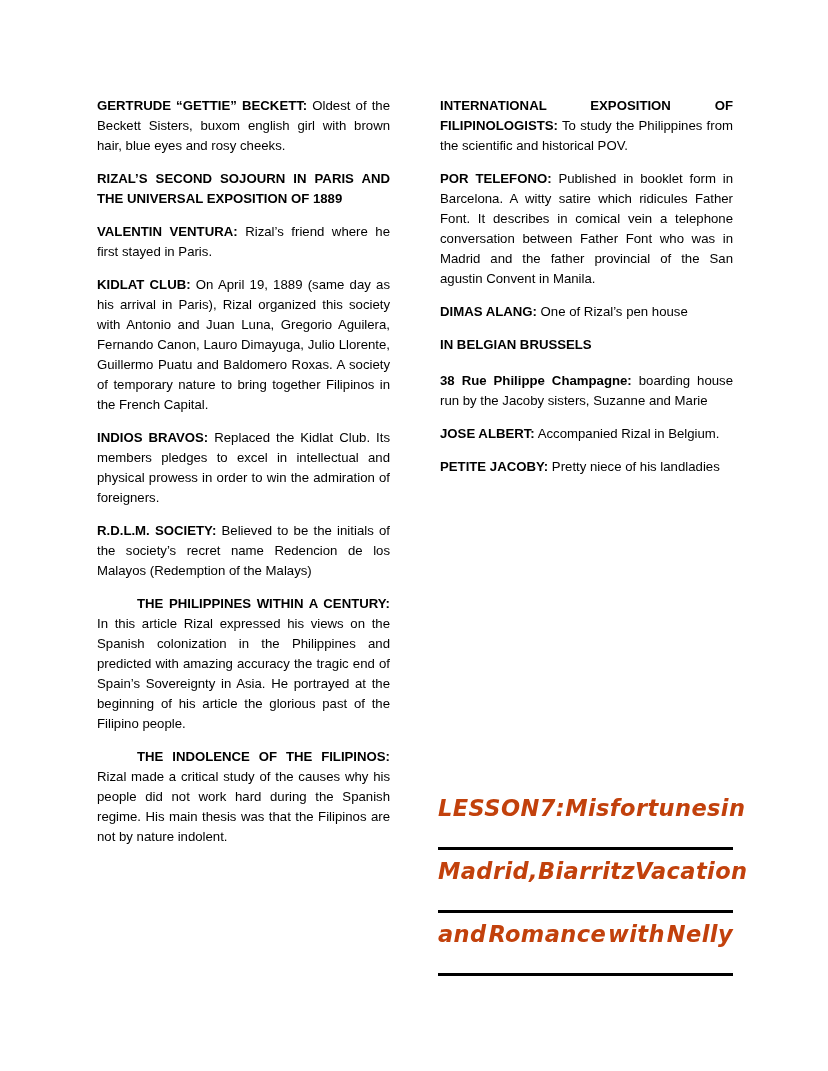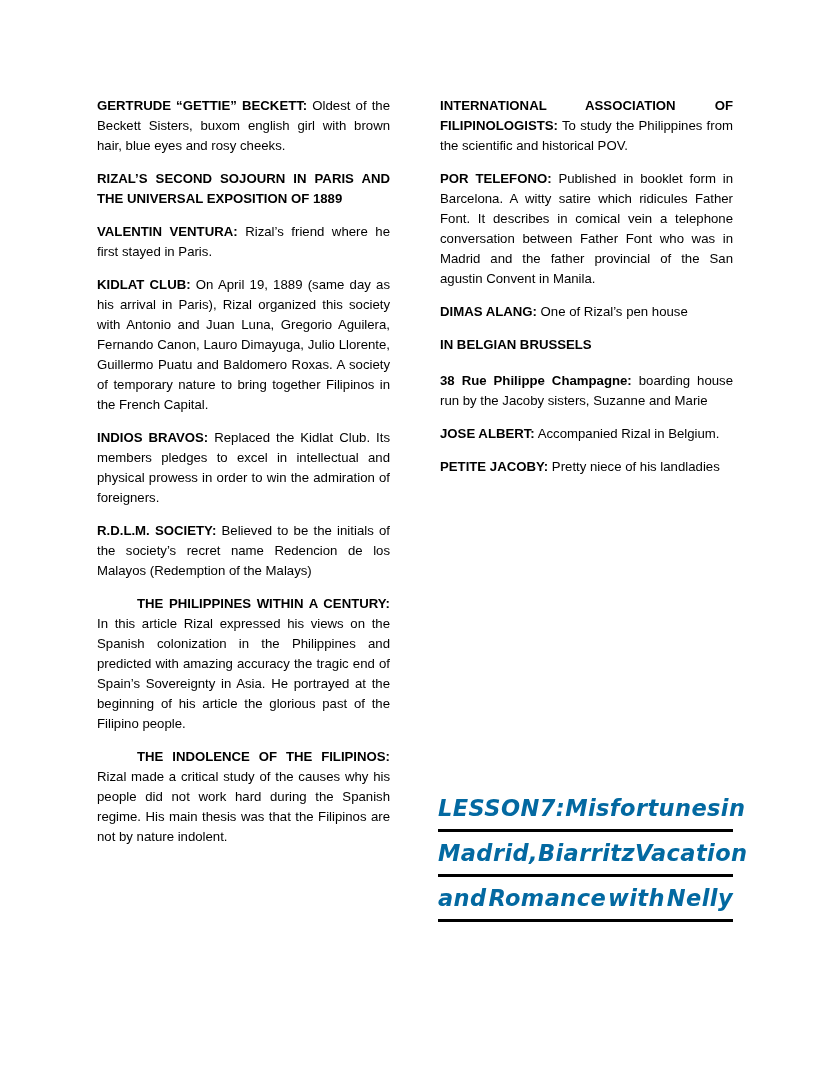--- a/index.html
+++ b/index.html
@@ -78,27 +78,27 @@
     top: 787px;
     width: 295px;
   }
   .lesson-line {
     font-family: "DejaVu Sans", sans-serif;
     font-weight: bold;
     font-style: italic;
     font-size: 22.5px;
     line-height: 42px;
     letter-spacing: 0.4px;
-    color: #0369a1;
+    color: #c2410c;
     text-align: justify;
     text-align-last: justify;
     white-space: nowrap;
     position: relative;
     margin: 0;
-    padding-bottom: 0;
+    padding-bottom: 18px;
     border-bottom: 3px solid #000000;
     display: flex;
     justify-content: space-between;
   }
   .lesson-line > span {
     display: inline-block;
   }
 </style>
 </head>
 <body>
@@ -122,21 +122,21 @@
       <p class="para"><span class="lead">R.D.L.M. SOCIETY:</span><span> Believed to be the initials of the society’s recret name Redencion de los Malayos (Redemption of the Malays)</span></p>
 
       <p class="para"><span class="blockhead">THE PHILIPPINES WITHIN A CENTURY:</span><span>In this article Rizal expressed his views on the Spanish colonization in the Philippines and predicted with amazing accuracy the tragic end of Spain’s Sovereignty in Asia. He portrayed at the beginning of his article the glorious past of the Filipino people.</span></p>
 
       <p class="para"><span class="blockhead">THE INDOLENCE OF THE FILIPINOS:</span><span>Rizal made a critical study of the causes why his people did not work hard during the Spanish regime. His main thesis was that the Filipinos are not by nature indolent.</span></p>
 
     </div>
 
     <div class="col">
 
-      <p class="para"><span class="lead">INTERNATIONAL ASSOCIATION OF FILIPINOLOGISTS:</span><span> To study the Philippines from the scientific and historical POV.</span></p>
+      <p class="para"><span class="lead">INTERNATIONAL EXPOSITION OF FILIPINOLOGISTS:</span><span> To study the Philippines from the scientific and historical POV.</span></p>
 
       <p class="para"><span class="lead">POR TELEFONO:</span><span> Published in booklet form in Barcelona. A witty satire which ridicules Father Font. It describes in comical vein a telephone conversation between Father Font who was in Madrid and the father provincial of the San agustin Convent in Manila.</span></p>
 
       <p class="para"><span class="lead">DIMAS ALANG:</span><span> One of Rizal’s pen house</span></p>
 
       <p class="para heading noj tight">IN BELGIAN BRUSSELS</p>
 
       <p class="para"><span class="lead">38 Rue Philippe Champagne:</span><span> boarding house run by the Jacoby sisters, Suzanne and Marie</span></p>
 
       <p class="para"><span class="lead">JOSE ALBERT:</span><span> Accompanied Rizal in Belgium.</span></p>

